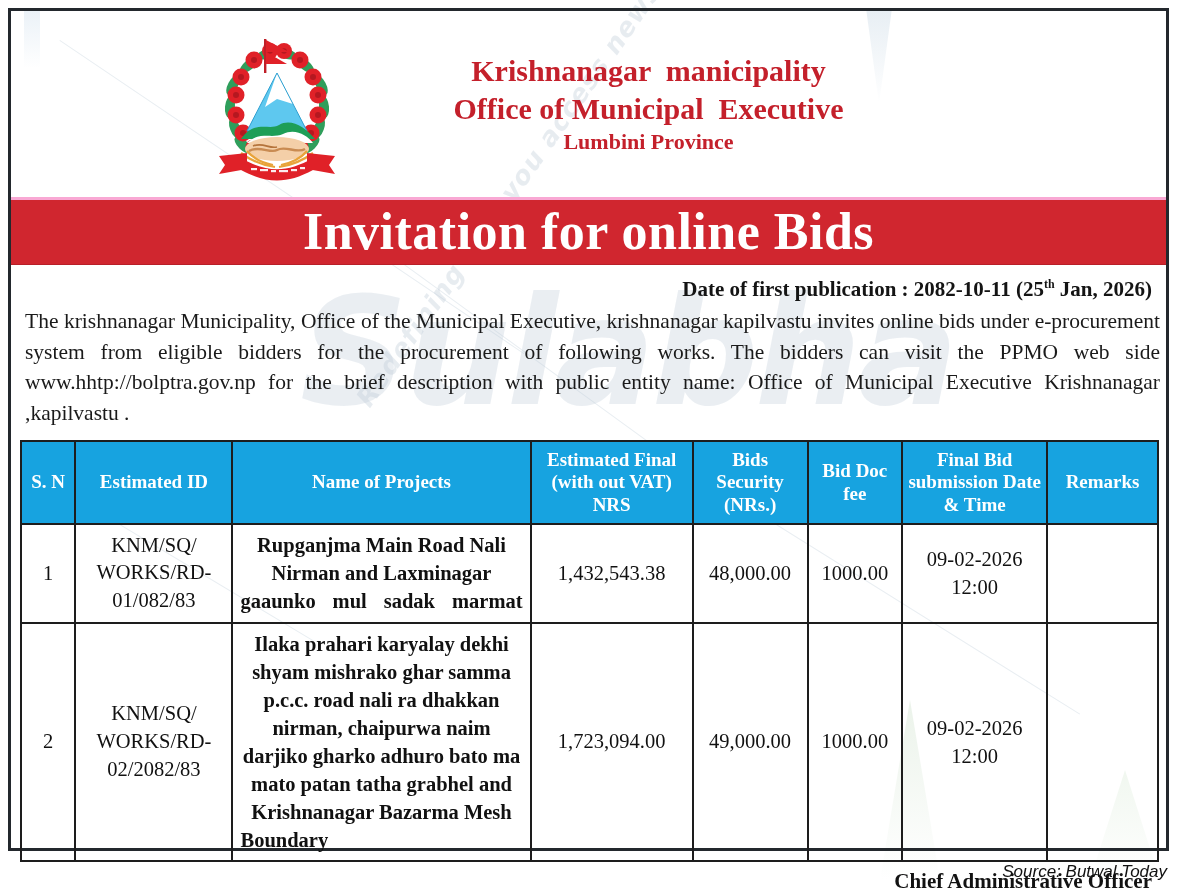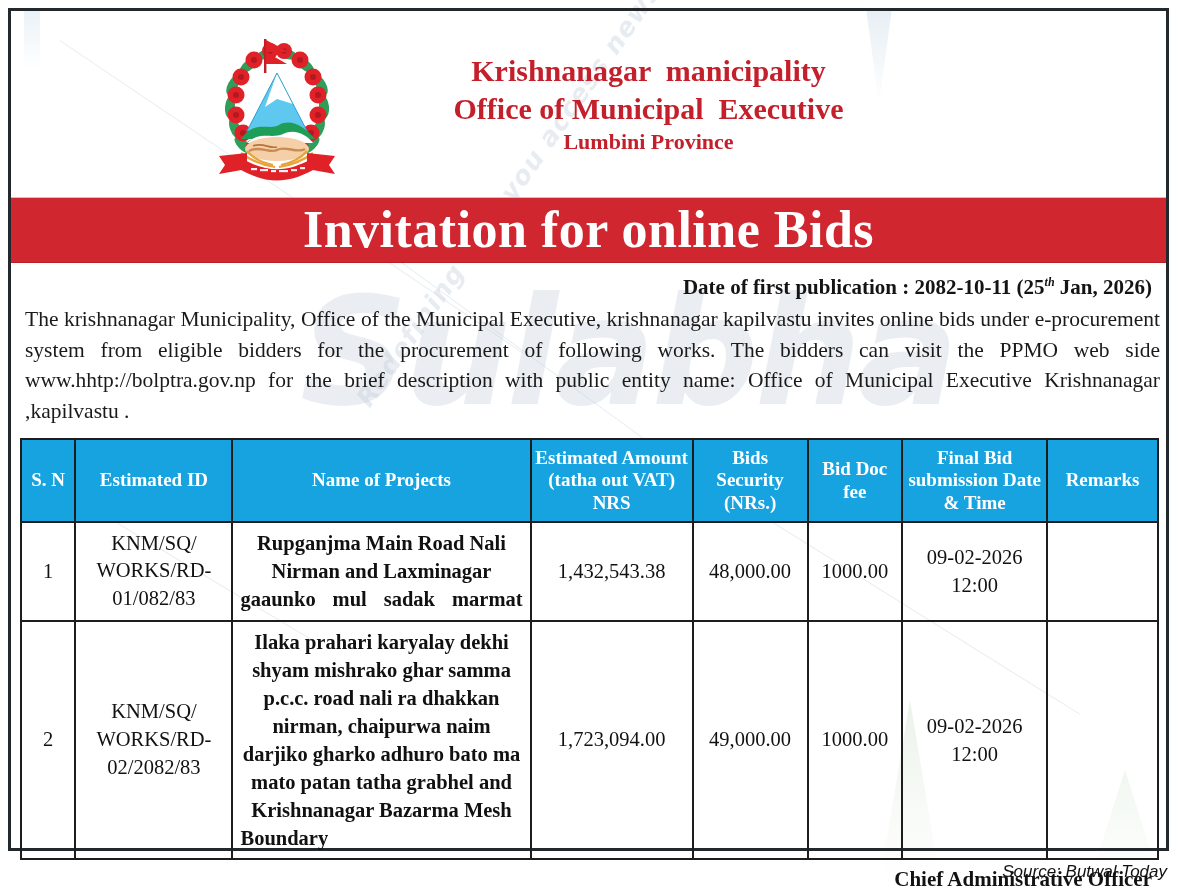--- a/index.html
+++ b/index.html
@@ -122,21 +122,21 @@
   .mh3 { font-size: 26px; }
   .mh4 { font-size: 22px; }
 
   
   .title-banner {
     background: #d0262f;
     height: 64px;
     display: flex;
     align-items: center;
     justify-content: center;
-    border-top: 1px solid #f9a8d4;
+    border-top: 3px solid #f9a8d4;
     border-bottom: 1px solid #b81f28;
   }
   .title-banner .title-text {
     color: #ffffff;
     font-size: 52px;
     font-weight: bold;
     letter-spacing: .5px;
     line-height: 1;
   }
 
@@ -144,21 +144,20 @@
   .pub-date {
     text-align: right;
     padding: 12px 14px 2px 0;
     font-size: 21px;
     font-weight: bold;
     color: #141414;
   }
   .pub-date sup {
     font-size: 12px;
     vertical-align: super;
-    font-style: italic;
   }
 
   
   .intro {
     padding: 2px 6px 0 14px;
     font-size: 21.5px;
     line-height: 1.42;
     color: #1a1a1a;
     text-align: justify;
   }
@@ -368,21 +367,21 @@
     <div class="pub-date"><span>Date of first publication : 2082-10-11 (25</span><sup>th</sup><span> Jan, 2026)</span></div>
 
     <div class="intro">The krishnanagar Municipality, Office of the Municipal Executive, krishnanagar kapilvastu invites online bids under e-procurement system from eligible bidders for the procurement of following works. The bidders can visit the PPMO web side www.hhtp://bolptra.gov.np for the brief description with public entity name: Office of Municipal Executive Krishnanagar ,kapilvastu .</div>
 
     <table class="bids">
       <thead>
         <tr>
           <th style="width:54px">S. N</th>
           <th style="width:156px">Estimated ID</th>
           <th style="width:296px">Name of Projects</th>
-          <th style="width:161px">Estimated Amount (tatha out VAT) NRS</th>
+          <th style="width:161px">Estimated Final (with out VAT) NRS</th>
           <th style="width:114px">Bids Security (NRs.)</th>
           <th style="width:94px">Bid Doc fee</th>
           <th style="width:144px">Final Bid submission Date &amp; Time</th>
           <th style="width:110px">Remarks</th>
         </tr>
       </thead>
       <tbody>
         <tr>
           <td class="c-sn">1</td>
           <td class="c-cid">KNM/SQ/ WORKS/RD-01/082/83</td>

